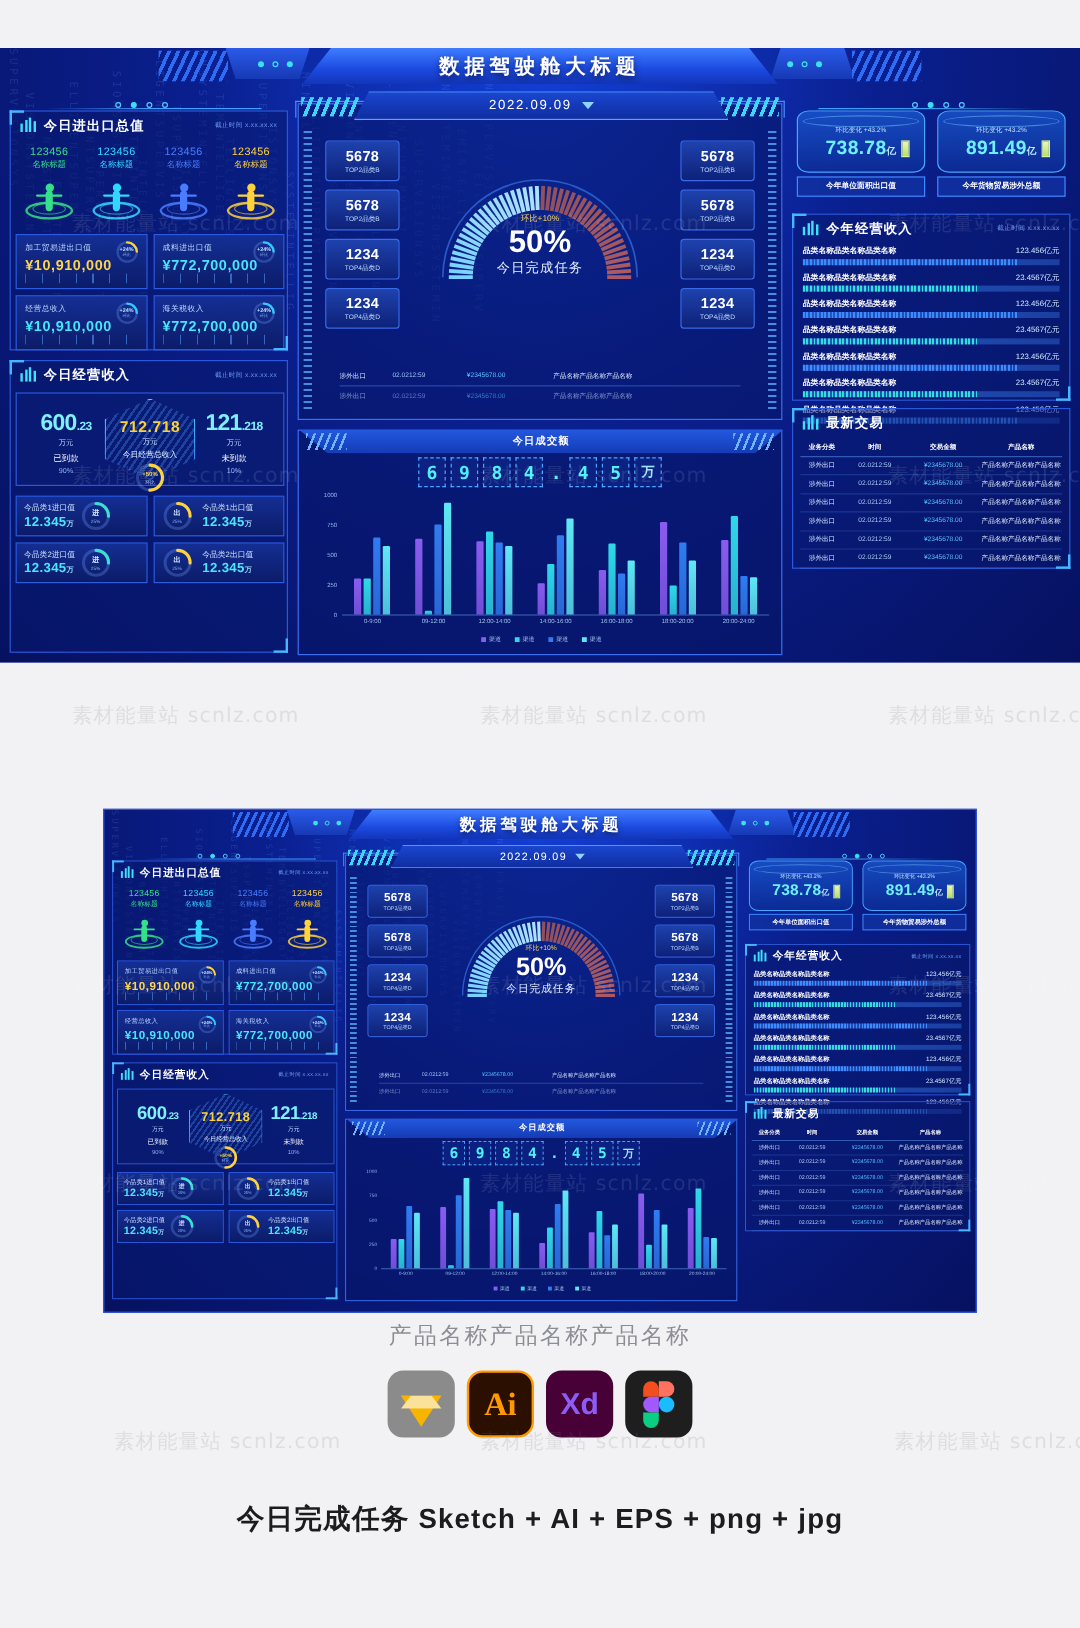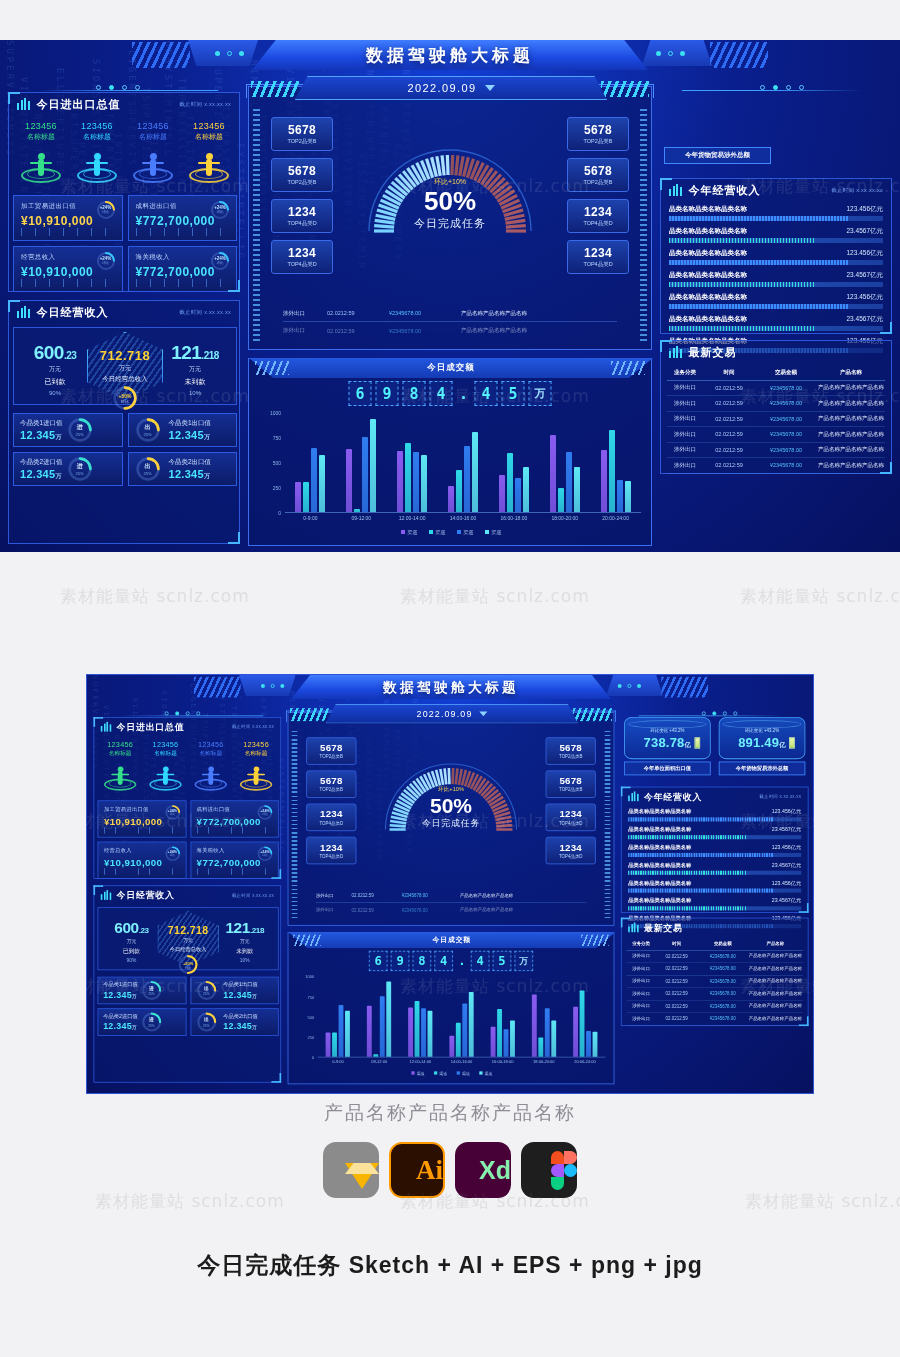--- a/index.html
+++ b/index.html
@@ -298,28 +298,28 @@
   .c-b { width:52px; color:#a9cbf5; text-align:center; }
   .c-c { width:62px; color:#54c4ff; text-align:center; }
   .c-d { flex:1; color:#e6f1ff; text-align:center; }
   .thead .c-c { color:#fff; }
 
   
   .promo { position:absolute; left:0; top:1100px; width:900px; text-align:center; }
   .promo .ptitle { color:#8d8d95; font-size:19px; letter-spacing:2px; }
   .icons { margin-top:16px; display:flex; justify-content:center; gap:10px; }
   .icn { width:56px; height:56px; border-radius:13px; position:relative; overflow:hidden;
-    display:flex; align-items:center; justify-content:flex-end; }
+    display:flex; align-items:center; justify-content:center; }
   .icn.sketch { background:#8b8b8b; }
   .icn.sketch .gem { width:0;height:0;border-left:17px solid transparent;border-right:17px solid transparent;border-top:26px solid #f7b500; position:relative; top:6px;}
   .icn.sketch .gem::before { content:""; position:absolute; left:-17px; top:-26px; width:34px; height:11px; background:#fbe29a; clip-path:polygon(0 100%,25% 0,75% 0,100% 100%); }
   .icn.ai { background:#2b0f00; border:2px solid #ff9a00; }
   .icn.ai span { color:#ff9a00; font-size:27px; font-weight:bold; font-family:"Liberation Serif",serif; }
   .icn.xd { background:#470137; }
-  .icn.xd span { color:#86efac; font-size:25px; font-weight:bold; }
+  .icn.xd span { color:#8b5cf6; font-size:25px; font-weight:bold; }
   .icn.fig { background:#1e1e1e; }
   .figwrap { position:relative; width:26px; height:38px; }
   .figwrap i { position:absolute; display:block; width:13px; height:13px; border-radius:50%; }
   .fi1 { left:0; top:0; background:#f24e1e; border-radius:7px 7px 0 0 !important; }
   .fi2 { left:13px; top:0; background:#ff7262; border-radius:0 7px 7px 0 !important; }
   .fi3 { left:0; top:13px; background:#a259ff; border-radius:7px 0 0 7px !important; }
   .fi4 { left:13px; top:13px; background:#1abcfe; }
   .fi5 { left:0; top:26px; background:#0acf83; border-radius:0 0 7px 7px !important; }
   .promo .pfoot { margin-top:52px; color:#1c1c1c; font-size:23px; font-weight:bold; letter-spacing:1px; }
 </style>
@@ -865,20 +865,35 @@
       <div class="ln"></div>
           <div class="dts">
             <i></i>
             <i class="on"></i>
             <i></i>
             <i></i>
           </div>
         </div>
     <div class="cyl2">
     <div class="cyl">
+      <div class="cyl-top">
+        <div class="cyl-chg">环比变化 +43.2%</div>
+        <div class="cyl-val">738.78<em>亿</em></div>
+        <div class="cyl-batt"></div>
+      </div>
+      <div class="cyl-foot">
+        <span>今年单位面积出口值</span>
+            </div>
+    </div>
+    <div class="cyl">
+      <div class="cyl-top">
+        <div class="cyl-chg">环比变化 +43.2%</div>
+        <div class="cyl-val">891.49<em>亿</em></div>
+        <div class="cyl-batt"></div>
+      </div>
       <div class="cyl-foot">
         <span>今年货物贸易涉外总额</span>
             </div>
     </div>
         </div>
 
     <div class="panel rblock" style="height:156px">
       <div class="sect-title">
         <div class="bars">
               <i></i>

